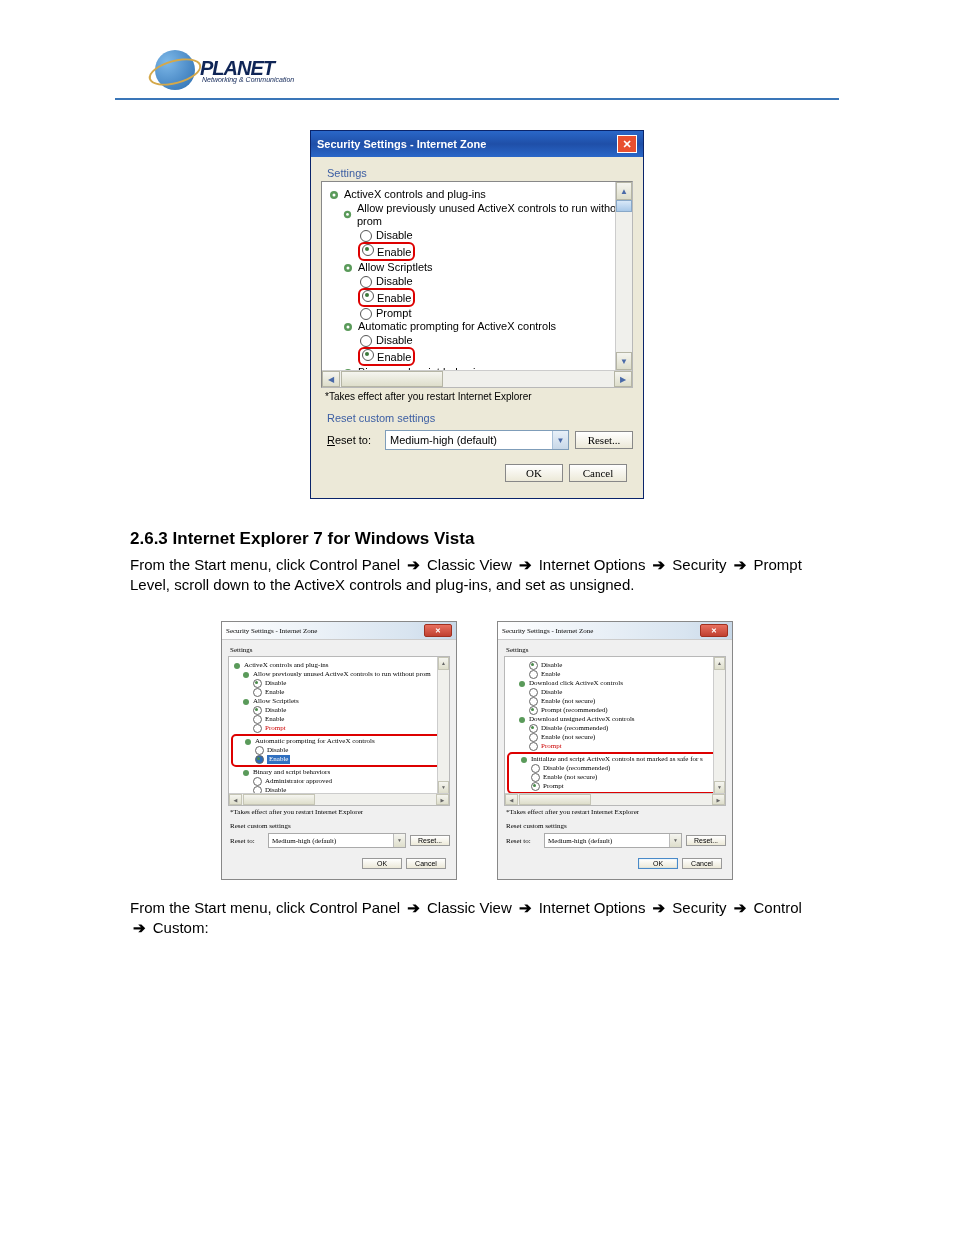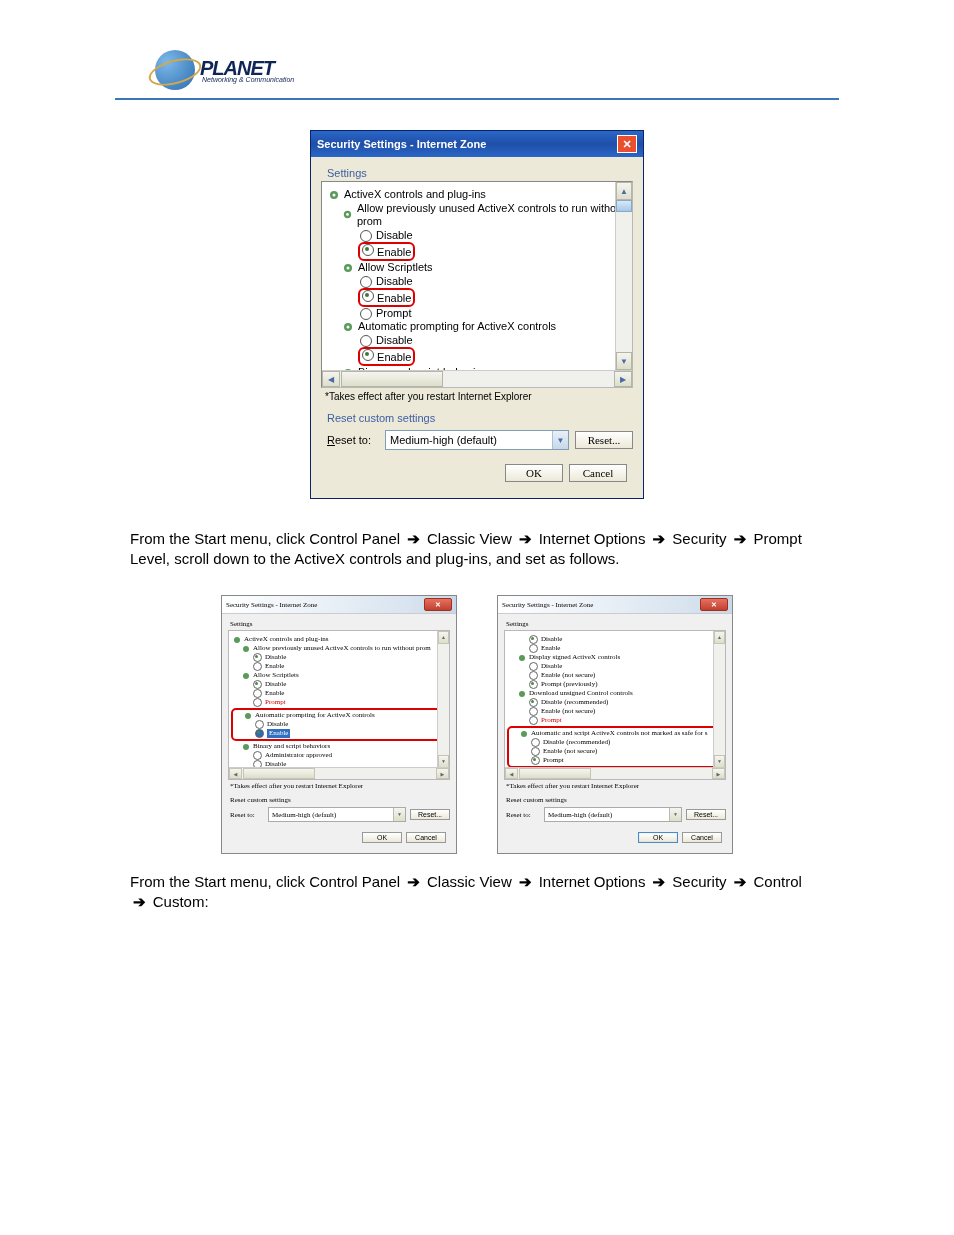--- a/index.html
+++ b/index.html
@@ -473,27 +473,28 @@
         <button class="btn">Reset...</button>
       </div>
       <div class="dlg-buttons">
         <button class="btn">OK</button>
         <button class="btn">Cancel</button>
       </div>
     </div>
   </div>
 
   <div class="body-text">
+    <div class="section-h">2.6.3 Internet Explorer 7 for Windows Vista</div>
     <div class="para">
       <span>From the Start menu, click Control Panel </span><span class="sep">➔</span>
       <span> Classic View </span><span class="sep">➔</span>
       <span> Internet Options </span><span class="sep">➔</span>
       <span> Security </span><span class="sep">➔</span>
       <span> Prompt</span>
-      <span>Level, scroll down to the ActiveX controls and plug-ins, and set as follows.</span>
+      <span>Level, scroll down to the ActiveX controls and plug-ins, and set as unsigned.</span>
     </div>
   </div>
 
   <div class="small-dialogs">
 
     <div class="dlg-sm">
       <div class="titlebar-sm">
         <span>Security Settings - Internet Zone</span>
         <div class="close-sm">
             <span>✕</span>
@@ -628,58 +629,58 @@
                 <span>Disable</span>
               </div>
             <div class="opt-sm">
                 <span class="radio-sm"></span>
                 <span>Enable</span>
               </div>
             <div class="cat-sm i1">
                 <span class="gear-sm"><svg viewBox="0 0 8 8">
                     <circle cx="4" cy="4" r="3" fill="#5a9a5a"></circle>
                   </svg></span>
-                <span>Display signed ActiveX controls</span>
+                <span>Download click ActiveX controls</span>
               </div>
             <div class="opt-sm">
                 <span class="radio-sm"></span>
                 <span>Disable</span>
               </div>
             <div class="opt-sm">
                 <span class="radio-sm"></span>
                 <span>Enable (not secure)</span>
               </div>
             <div class="opt-sm">
                 <span class="radio-sm sel"></span>
-                <span>Prompt (previously)</span>
+                <span>Prompt (recommended)</span>
               </div>
             <div class="cat-sm i1">
                 <span class="gear-sm"><svg viewBox="0 0 8 8">
                     <circle cx="4" cy="4" r="3" fill="#5a9a5a"></circle>
                   </svg></span>
-                <span>Download unsigned Control controls</span>
+                <span>Download unsigned ActiveX controls</span>
               </div>
             <div class="opt-sm">
                 <span class="radio-sm sel"></span>
                 <span>Disable (recommended)</span>
               </div>
             <div class="opt-sm">
                 <span class="radio-sm"></span>
                 <span>Enable (not secure)</span>
               </div>
             <div class="opt-sm" style="color:#c00;">
                 <span class="radio-sm"></span>
                 <span>Prompt</span>
               </div>
             <div class="redbox-sm-lg">
               <div class="cat-sm i1">
                   <span class="gear-sm"><svg viewBox="0 0 8 8">
                       <circle cx="4" cy="4" r="3" fill="#5a9a5a"></circle>
                     </svg></span>
-                  <span>Automatic and script ActiveX controls not marked as safe for s</span>
+                  <span>Initialize and script ActiveX controls not marked as safe for s</span>
                 </div>
               <div class="opt-sm">
                   <span class="radio-sm"></span>
                   <span>Disable (recommended)</span>
                 </div>
               <div class="opt-sm">
                   <span class="radio-sm"></span>
                   <span>Enable (not secure)</span>
                 </div>
               <div class="opt-sm">

